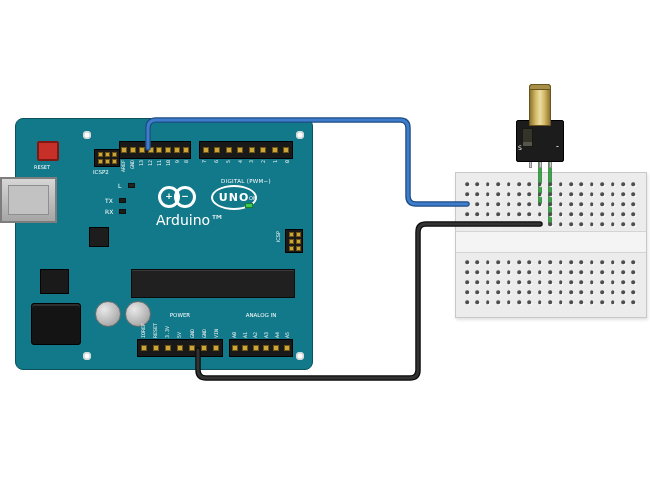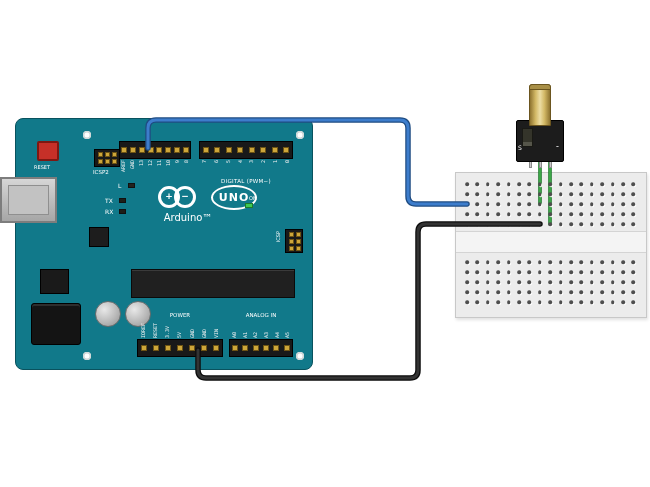--- a/index.html
+++ b/index.html
@@ -233,21 +233,21 @@
     <span class="wtext" style="left:89px;top:90px;font-size:6px;">RX</span>
     <div class="smdled" style="left:103px;top:90px;width:7px;height:5px;background:#1e1e18;"></div>
 
     <div class="ring" style="left:142px;top:67px;"></div>
     <div class="ring" style="left:158px;top:67px;"></div>
     <span class="wtext" style="left:149px;top:73px;width:8px;text-align:center;font-size:9px;font-weight:bold;">+</span>
     <span class="wtext" style="left:165px;top:73px;width:8px;text-align:center;font-size:9px;font-weight:bold;">−</span>
     <div id="uno-oval">
         <span>UNO</span>
       </div>
-    <span class="wtext" style="left:140px;top:94px;width:64px;text-align:center;font-size:10px;">Arduino™</span>
+    <span class="wtext" style="left:140px;top:94px;width:64px;text-align:center;font-size:14px;">Arduino™</span>
 
     <span class="wtext" style="left:233px;top:77px;font-size:5px;">ON</span>
     <div class="smdled" style="left:229px;top:84px;width:8px;height:5px;background:#3ecb52;border-color:#1f7a2c;"></div>
 
     <div class="icsp" style="left:269px;top:110px;width:18px;height:24px;grid-template-columns:repeat(2,1fr);">
       <div class="goldpin"></div>
       <div class="goldpin"></div>
       <div class="goldpin"></div>
       <div class="goldpin"></div>
       <div class="goldpin"></div>

